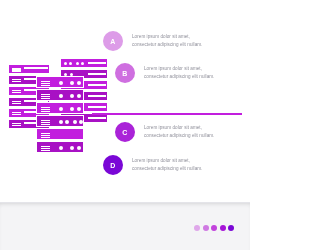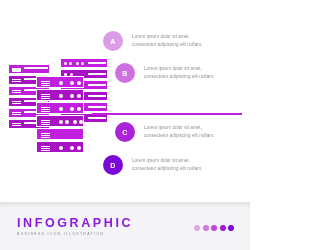--- a/index.html
+++ b/index.html
@@ -296,24 +296,20 @@
 
     <div class="step" id="step-d">
       <div class="badge" style="background:#7a07d6;">D</div>
       <div class="step-text">Lorem ipsum dolor sit amet,
 consectetur adipiscing elit nullam.</div>
     </div>
 
   </div>
 
   <div id="footer">
-    <div id="footer-titles">
-      <div id="footer-title">INFOGRAPHIC</div>
-      <div id="footer-subtitle">BUSINESS ICON ILLUSTRATION</div>
-    </div>
     <div id="footer-dots">
       <div class="fdot" style="background:#dfa7ea;"></div>
       <div class="fdot" style="background:#cf79e2;"></div>
       <div class="fdot" style="background:#c243dc;"></div>
       <div class="fdot" style="background:#a614d8;"></div>
       <div class="fdot" style="background:#7a07d6;"></div>
     </div>
   </div>
 
 </div>

